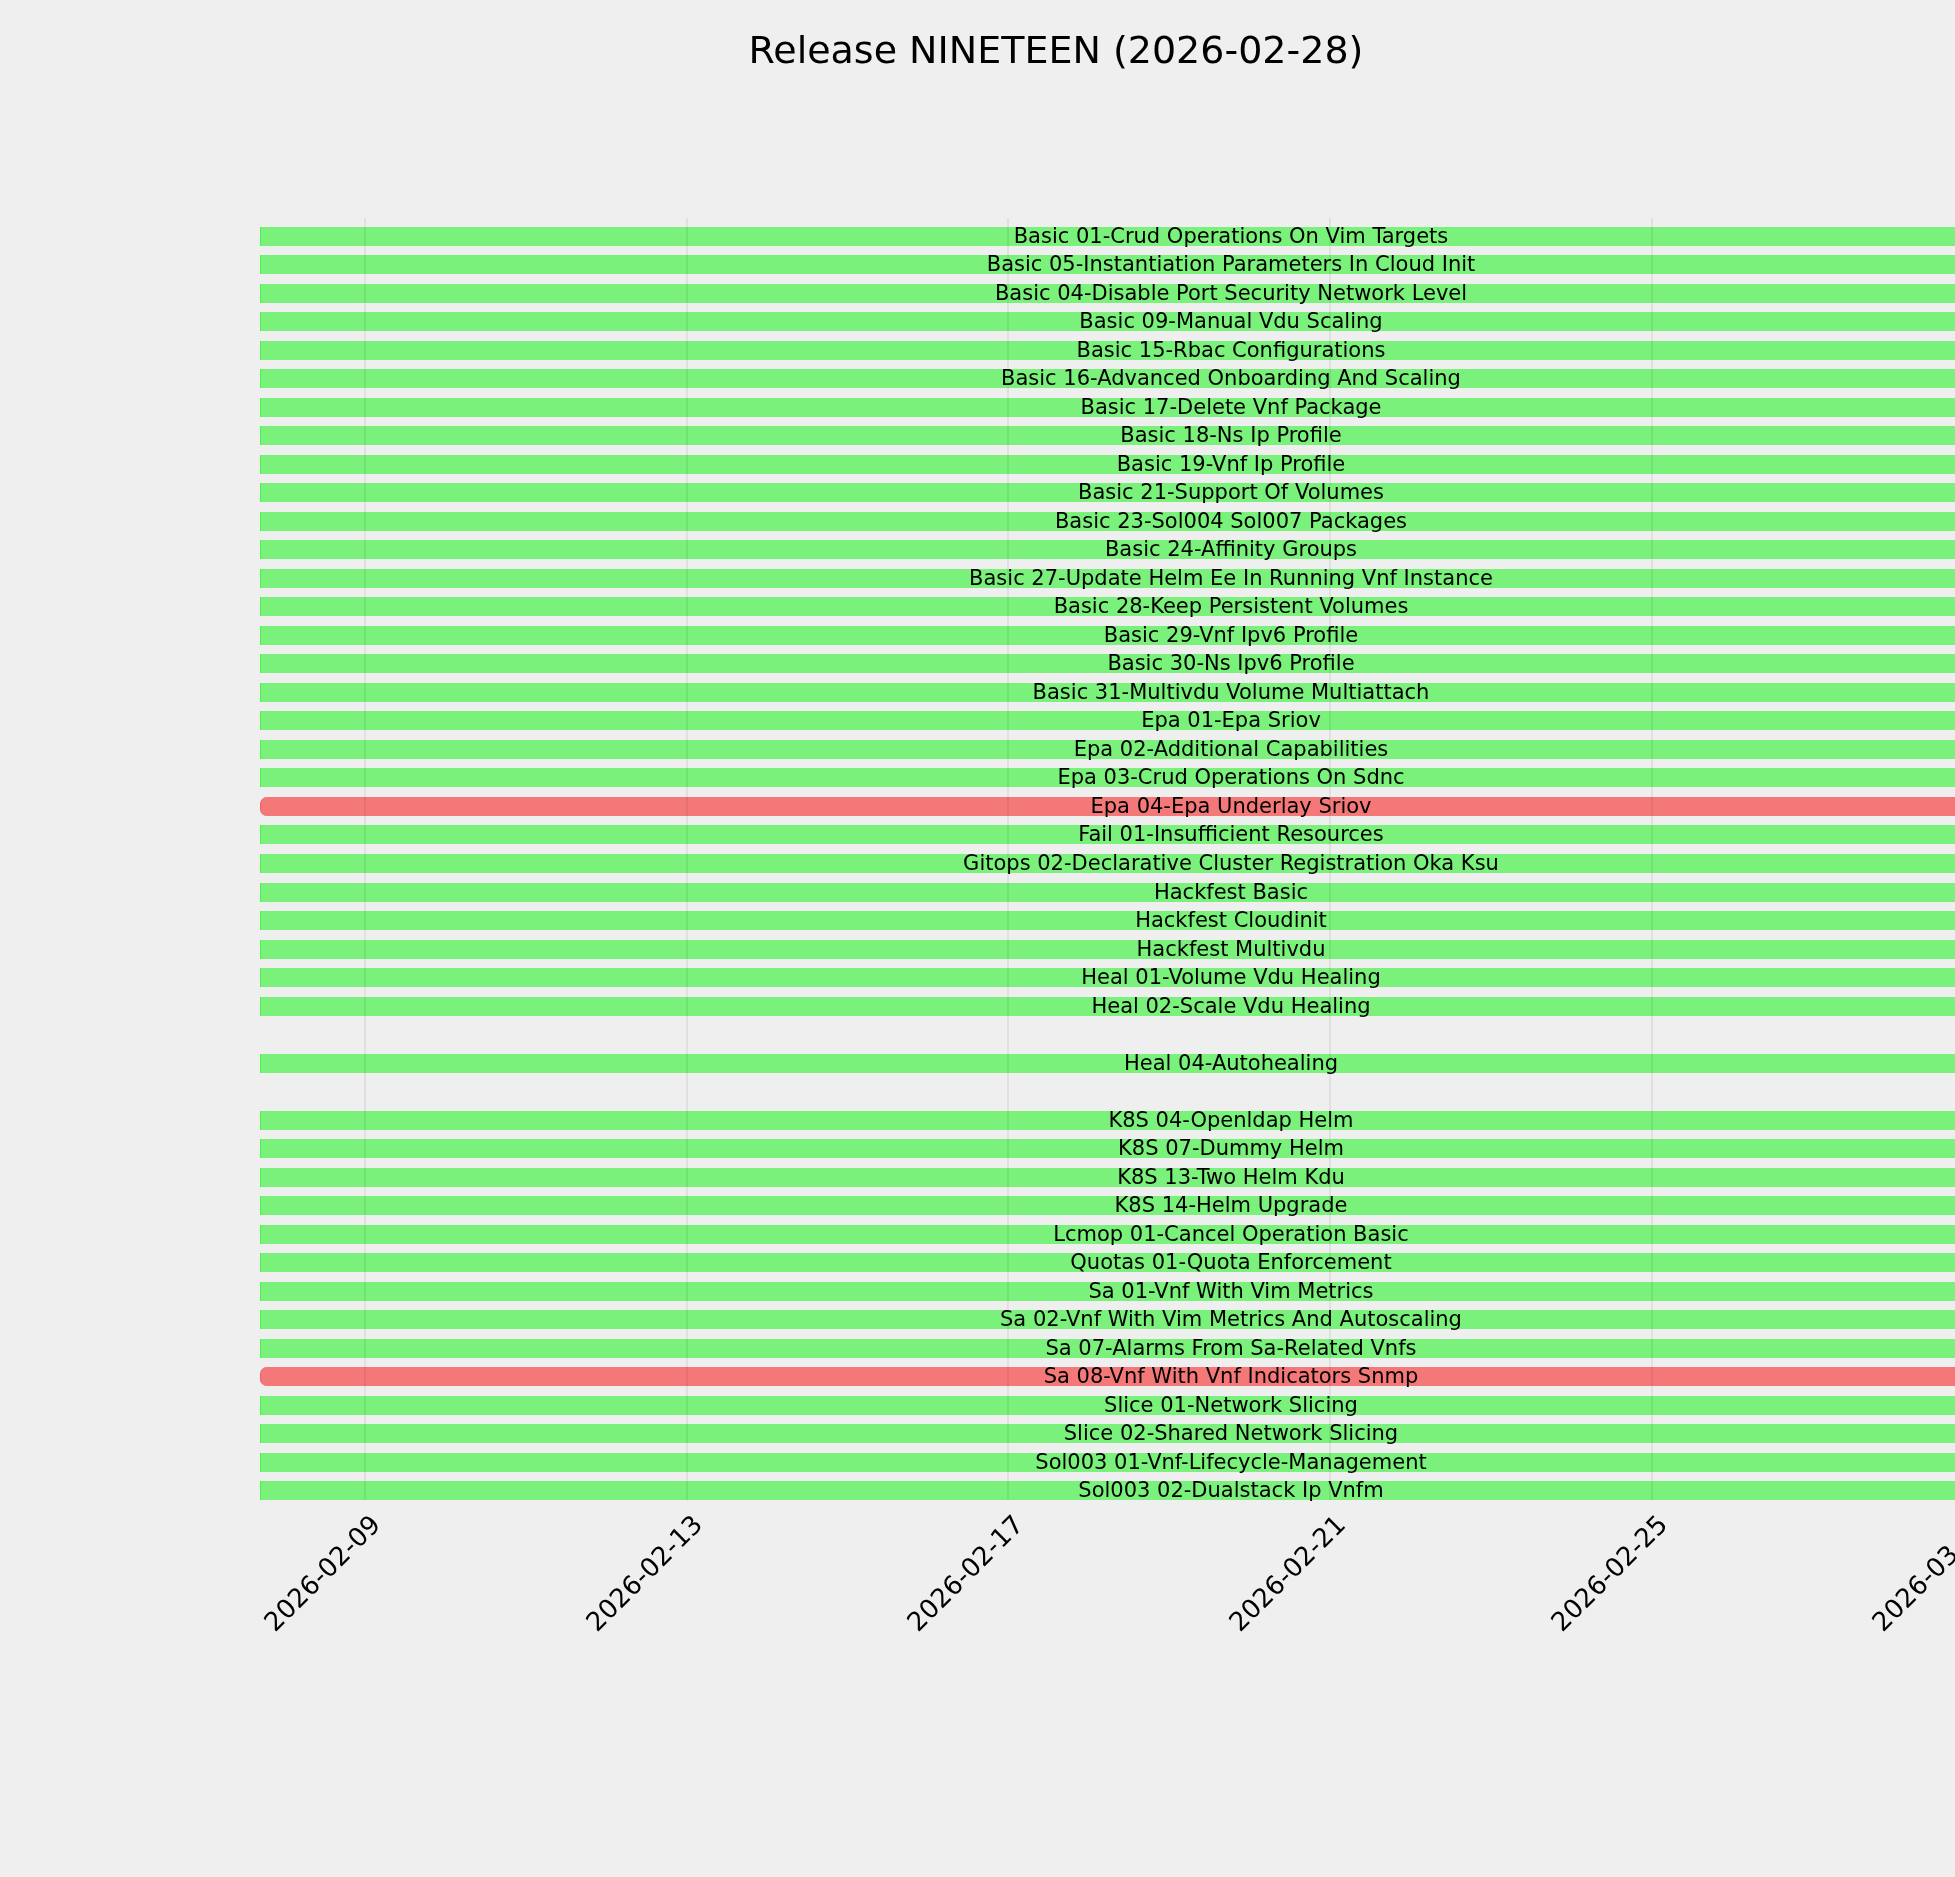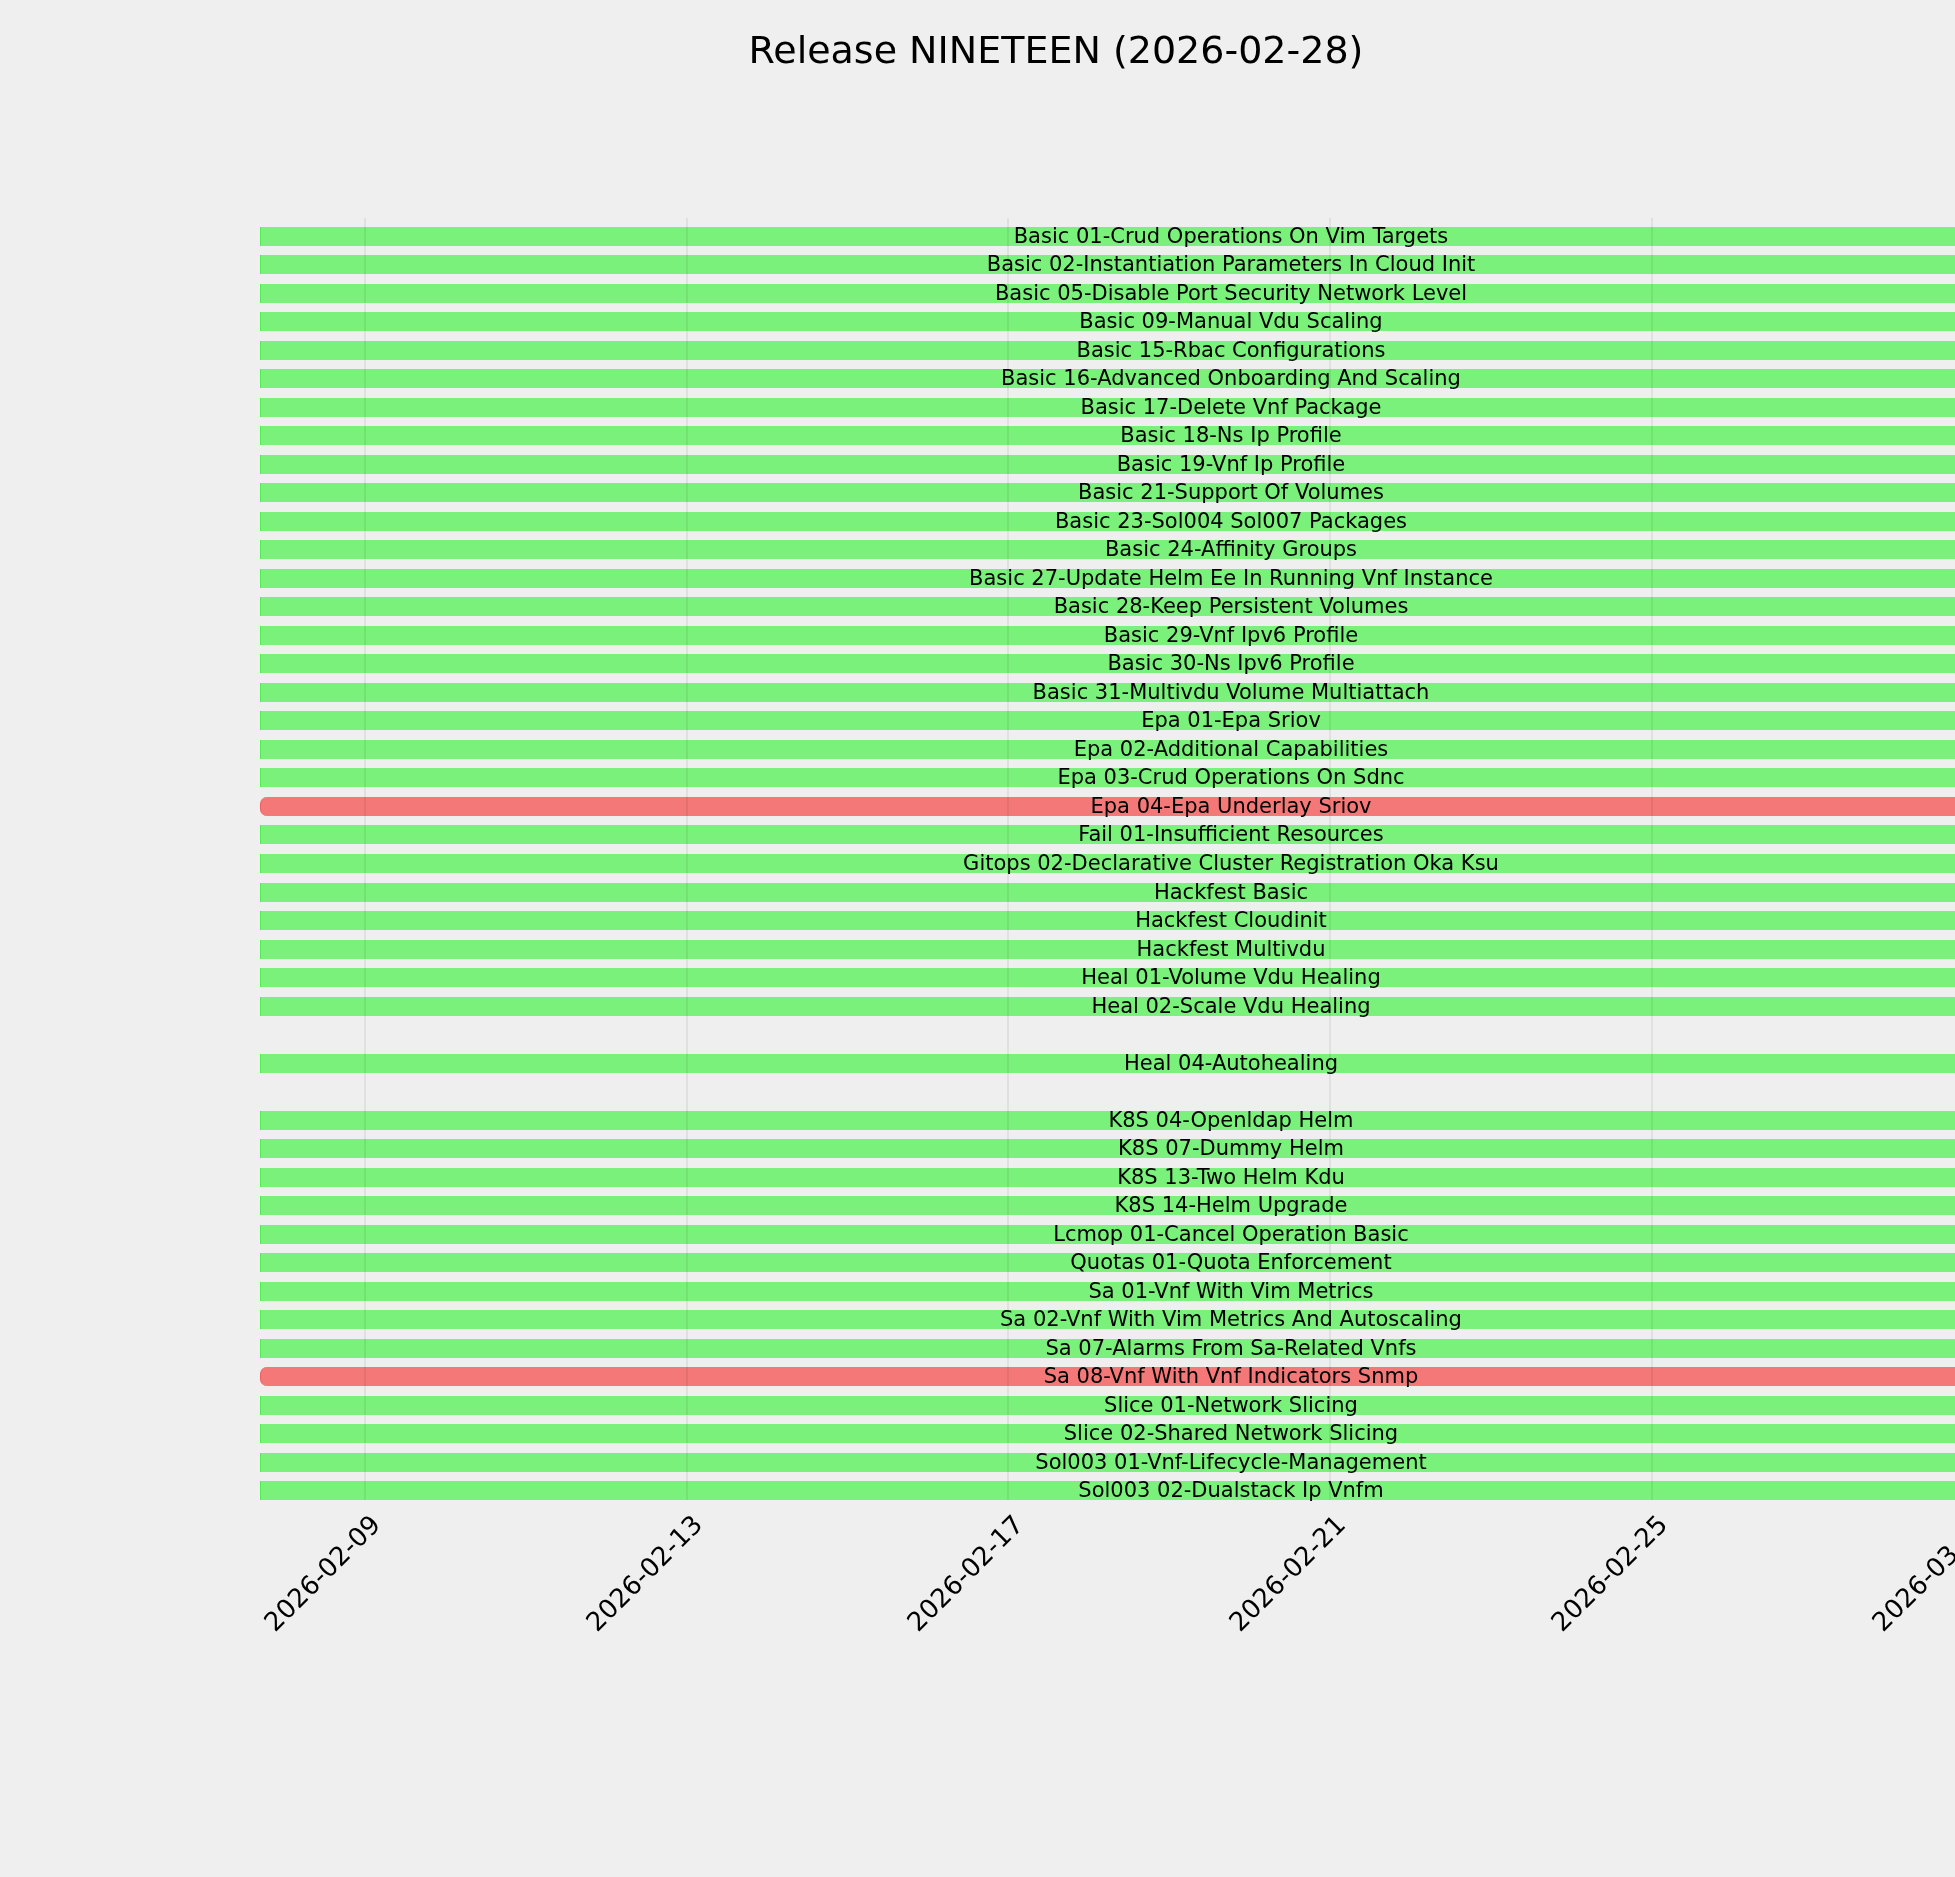--- a/index.html
+++ b/index.html
@@ -75,22 +75,22 @@
     z-index: 1;
   }
 </style>
 </head>
 <body>
 
 <div id="figure">
   <div id="chart-title">Release NINETEEN (2026-02-28)</div>
   <div id="plot-area">
       <div class="gantt-bar pass" style="top: 227px;"><span>Basic 01-Crud Operations On Vim Targets</span></div>
-      <div class="gantt-bar pass" style="top: 255px;"><span>Basic 02-Instantiation Parameters In Cloud Init</span></div>
-      <div class="gantt-bar pass" style="top: 284px;"><span>Basic 05-Disable Port Security Network Level</span></div>
+      <div class="gantt-bar pass" style="top: 255px;"><span>Basic 05-Instantiation Parameters In Cloud Init</span></div>
+      <div class="gantt-bar pass" style="top: 284px;"><span>Basic 04-Disable Port Security Network Level</span></div>
       <div class="gantt-bar pass" style="top: 312px;"><span>Basic 09-Manual Vdu Scaling</span></div>
       <div class="gantt-bar pass" style="top: 341px;"><span>Basic 15-Rbac Configurations</span></div>
       <div class="gantt-bar pass" style="top: 369px;"><span>Basic 16-Advanced Onboarding And Scaling</span></div>
       <div class="gantt-bar pass" style="top: 398px;"><span>Basic 17-Delete Vnf Package</span></div>
       <div class="gantt-bar pass" style="top: 426px;"><span>Basic 18-Ns Ip Profile</span></div>
       <div class="gantt-bar pass" style="top: 455px;"><span>Basic 19-Vnf Ip Profile</span></div>
       <div class="gantt-bar pass" style="top: 483px;"><span>Basic 21-Support Of Volumes</span></div>
       <div class="gantt-bar pass" style="top: 512px;"><span>Basic 23-Sol004 Sol007 Packages</span></div>
       <div class="gantt-bar pass" style="top: 540px;"><span>Basic 24-Affinity Groups</span></div>
       <div class="gantt-bar pass" style="top: 569px;"><span>Basic 27-Update Helm Ee In Running Vnf Instance</span></div>

